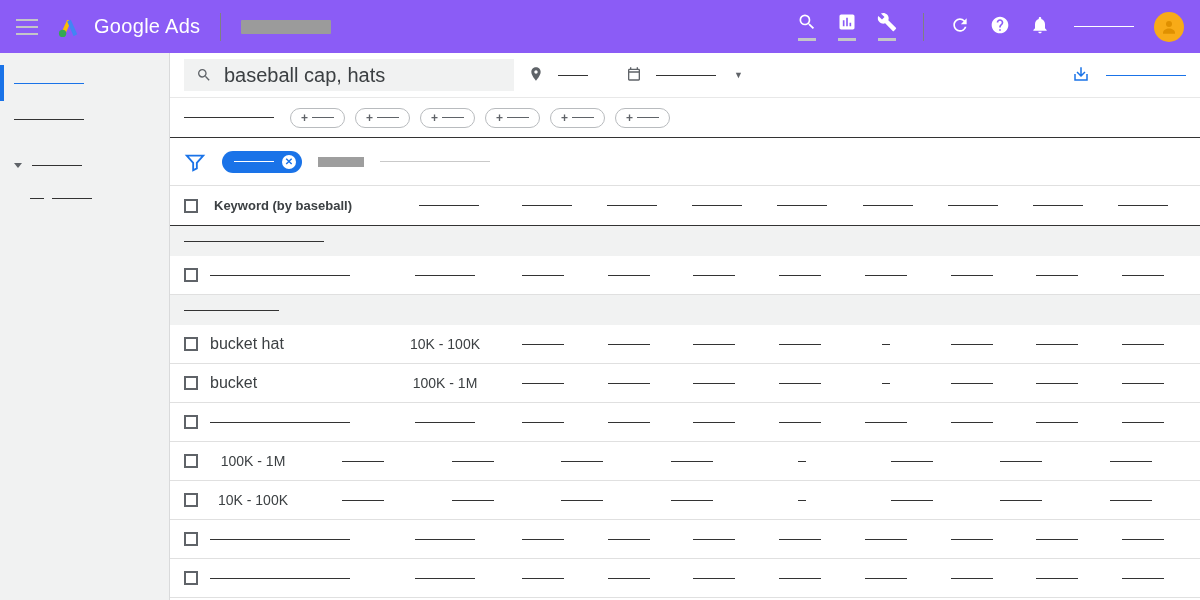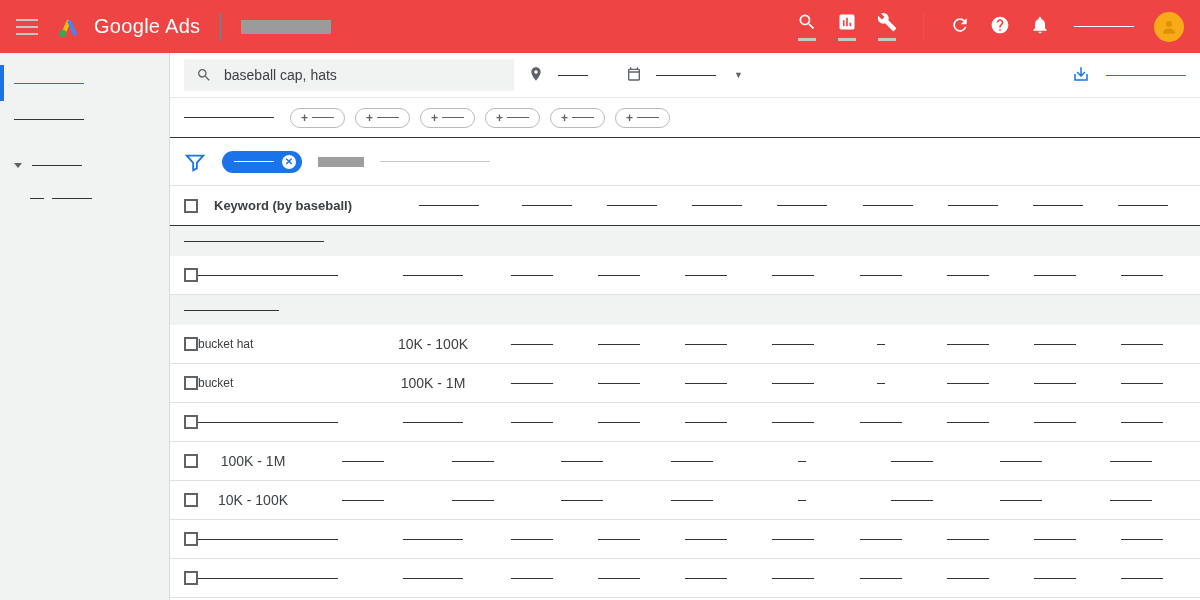--- a/index.html
+++ b/index.html
@@ -1,19 +1,19 @@
 <!DOCTYPE html>
 <html><head>
 <meta charset="utf-8">
 <style>
   * { box-sizing: border-box; margin: 0; padding: 0; }
   body { font-family: Arial, sans-serif; font-size: 13px; color: #3c4043; background: #fff; width: 1200px; height: 600px; overflow: hidden; }
   
   
-  .header { height: 53px; background: #ef4444; display: flex; align-items: center; padding: 0 16px; color: #fff; }
+  .header { height: 53px; background: #8b5cf6; display: flex; align-items: center; padding: 0 16px; color: #fff; }
   .hamburger { width: 22px; height: 16px; display: flex; flex-direction: column; justify-content: space-between; cursor: pointer; margin-right: 20px; }
   .hamburger span { height: 2px; background: #c4c6c8; }
   .logo-area { display: flex; align-items: center; gap: 14px; }
   .ads-logo { width: 22px; height: 22px; }
   .logo-text { font-size: 20px; font-weight: 400; letter-spacing: .3px; }
   .vdiv { width: 1px; height: 28px; background: #7e8082; margin: 0 20px; }
   .grey-block { width: 90px; height: 14px; background: #9b9b9b; border-radius: 1px; }
   .header-right { margin-left: auto; display: flex; align-items: center; gap: 20px; }
   .icon-stack { display: flex; flex-direction: column; align-items: center; gap: 6px; cursor: pointer; }
   .icon-stack svg { width: 20px; height: 20px; fill: #fff; }
@@ -31,21 +31,21 @@
   .side-line { height: 1px; background: #333; flex: 0 0 auto; }
   .side-item.active .side-line { background: #1a73e8; }
   .side-caret { width: 0; height: 0; border-left: 4px solid transparent; border-right: 4px solid transparent; border-top: 5px solid #5f6368; }
   .side-sub { padding-left: 30px; display: flex; align-items: center; gap: 8px; height: 30px; }
   
   
   .main { flex: 1; overflow: hidden; display: flex; flex-direction: column; }
   .searchbar { height: 45px; display: flex; align-items: center; padding: 0 14px; gap: 14px; border-bottom: 1px solid #e8e8e8; }
   .search-input-wrap { display: flex; align-items: center; background: #f1f2f2; height: 32px; width: 330px; padding: 0 12px; gap: 12px; }
   .search-input-wrap svg { width: 16px; height: 16px; fill: #5f6368; }
-  .search-input { border: none; background: transparent; outline: none; font-size: 14px; color: #3c4043; flex: 1; }
+  .search-input { border: none; background: transparent; outline: none; font-size: 20px; color: #3c4043; flex: 1; }
   .sb-icon svg { width: 16px; height: 16px; fill: #5f6368; }
   .sb-line { height: 1px; background: #333; }
   .sb-right { margin-left: auto; display: flex; align-items: center; gap: 16px; }
   .download svg { width: 18px; height: 18px; fill: #1a73e8; }
   .link-line { width: 80px; height: 1px; background: #1a73e8; }
   
   .chips-row { height: 40px; display: flex; align-items: center; padding: 0 14px; gap: 10px; border-bottom: 1px solid #333; }
   .chip-lead { width: 90px; height: 1px; background: #333; margin-right: 6px; }
   .chip { height: 20px; border: 1px solid #b8bbbe; border-radius: 10px; display: flex; align-items: center; padding: 0 10px; gap: 4px; font-size: 12px; color: #5f6368; cursor: pointer; }
   .chip .plus { font-weight: bold; }
@@ -64,21 +64,21 @@
   .cb { width: 14px; height: 14px; border: 2px solid #5f6368; cursor: pointer; flex-shrink: 0; }
   .th-keyword { font-weight: bold; margin-left: 16px; width: 180px; }
   .th-cols { display: flex; flex: 1; }
   .th-col { flex: 1; display: flex; justify-content: center; }
   .hline { width: 50px; height: 1px; background: #333; }
   
   .section-label { height: 30px; background: #f1f2f2; display: flex; align-items: center; padding: 0 14px; }
   .sl-line { width: 140px; border-bottom: 1px solid #333; }
   
   .row { height: 39px; display: flex; align-items: center; padding: 0 14px; border-bottom: 1px solid #e0e0e0; }
-  .row .kw { margin-left: 0; width: 180px; font-size: 12px; }
+  .row .kw { margin-left: 12px; width: 180px; font-size: 16px; }
   .row .vol { width: 110px; text-align: center; font-size: 14px; }
   .row .cells { display: flex; flex: 1; }
   .row .cell { flex: 1; display: flex; justify-content: center; align-items: center; }
   .cell .cline { width: 42px; height: 1px; background: #333; }
   .cell .dash { width: 8px; height: 1px; background: #333; }
   .kw-line { width: 140px; height: 1px; background: #333; }
   .vol-line { width: 60px; height: 1px; background: #333; }
 </style>
 </head>
 <body>

